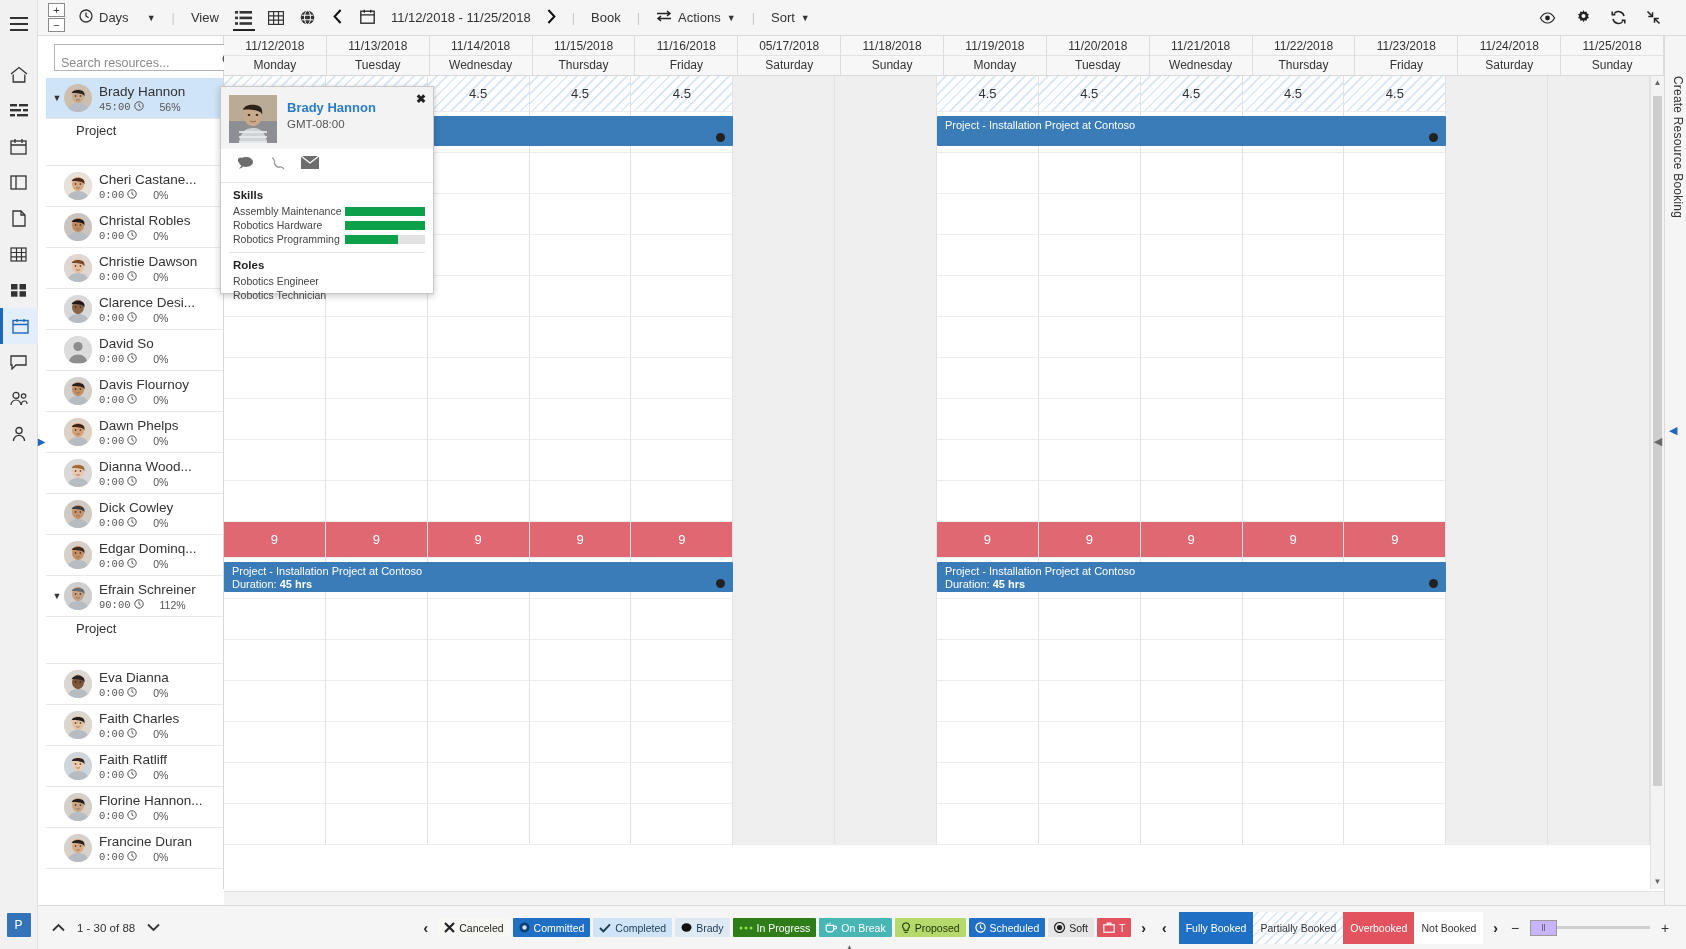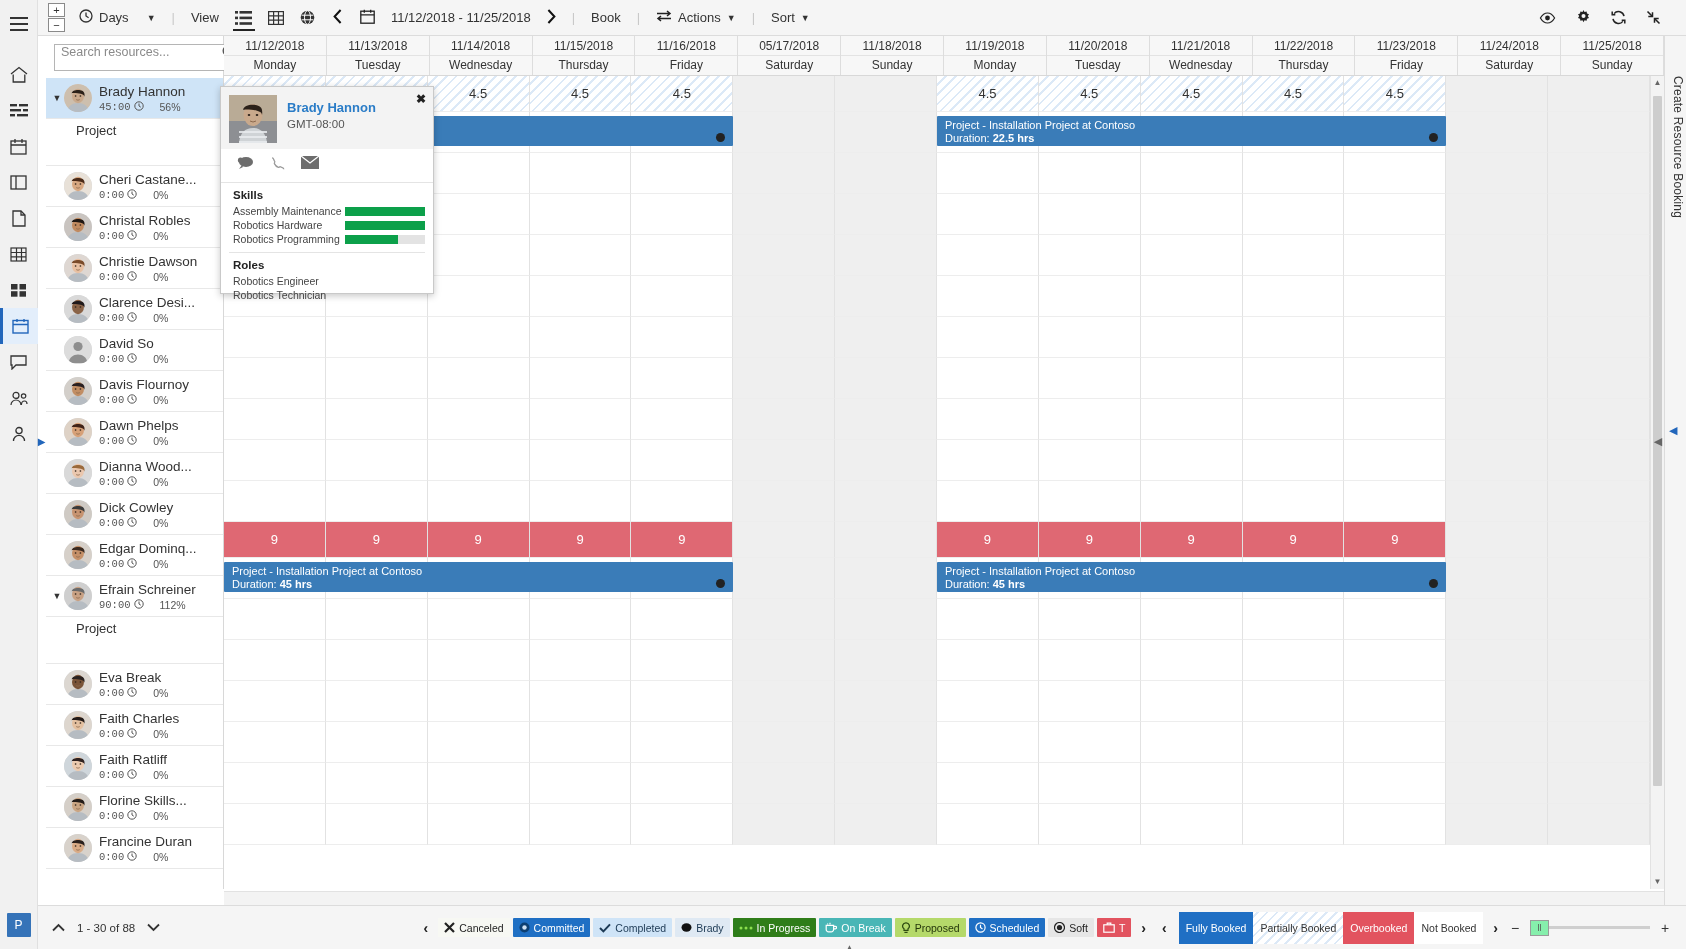--- a/index.html
+++ b/index.html
@@ -91,21 +91,21 @@
   }
 
   
   #respanel {
     position: absolute; left: 46px; top: 36px; width: 178px; bottom: 60px;
     background: #fff; border-right: 1px solid #d8d8d8;
   }
   #searchwrap { height: 42px; display: flex; align-items: center; padding: 6px 8px; }
   #searchbox {
     flex: 1; height: 27px; border: 1px solid #b5b5b5; background: #fff;
-    display: flex; align-items: flex-start; padding: 0 6px;
+    display: flex; align-items: flex-end; padding: 0 6px;
   }
   #searchbox input {
     flex: 1; border: 0; outline: 0; font-size: 12.5px; color: #555;
     font-family: "Liberation Sans", sans-serif; background: transparent;
   }
   #searchbox input::placeholder { color: #8a8a8a; }
   #reslist { position: absolute; top: 42px; left: 0; right: 0; bottom: 0; overflow: hidden; }
   .res-row {
     height: 41px; border-bottom: 1px solid #e8e8e8; display: flex;
     align-items: center; padding-left: 4px; position: relative; cursor: pointer;
@@ -239,21 +239,21 @@
   .chip .ic { display: inline-flex; align-items: center; }
   .status-wrap { display: flex; align-items: center; gap: 0; margin-left: 2px; }
   .sbox { height: 19px; padding: 16px 7px; font-size: 10.5px; display: flex; align-items: center; }
   .zoomctl { display: flex; align-items: center; gap: 8px; margin-left: auto; padding-right: 4px;}
   .zoomctl .zbtn { cursor: pointer; font-size: 14px; color: #333; width: 14px; text-align: center;}
   .zslider {
     width: 120px; height: 14px; position: relative; display: flex; align-items: center;
   }
   .zslider .ztrack { height: 3px; background: #cfcfcf; width: 100%; }
   .zslider .zthumb {
-    position: absolute; left: 0px; width: 19px; height: 16px; background: #86efac;
+    position: absolute; left: 0px; width: 27px; height: 16px; background: #c4b5fd;
     border: 1px solid #9a9a9a; display: flex; align-items: center; justify-content: center;
     font-size: 9px; color: #555;
   }
   #bottom-handle {
     position: absolute; left: 50%; bottom: 0; width: 13px; height: 6px; color: #666;
     font-size: 8px; text-align: center;
   }
 </style>
 </head>
 <body>
@@ -749,21 +749,21 @@
           <div class="avatar"><svg viewBox="0 0 28 28" width="28" height="28">
               <circle cx="14" cy="14" r="14" fill="#dcd7d1"></circle>
               <path d="M3 28c.8-6 5.2-9 11-9s10.2 3 11 9z" fill="#b6bcc2"></path>
               <ellipse cx="14" cy="12" rx="6" ry="7.2" fill="#7a5438"></ellipse>
               <path d="M7.6 9.4c.6-4.6 12.2-4.6 12.8 0 .3 2 .1 3.3.1 3.3 0-4-13-4-12.9-3.3z" fill="#2a2220"></path>
               <ellipse cx="11.6" cy="12" rx=".85" ry=".75" fill="#2b2119"></ellipse>
               <ellipse cx="16.4" cy="12" rx=".85" ry=".75" fill="#2b2119"></ellipse>
               <path d="M12.2 15.6q1.8 1.2 3.6 0" stroke="#8c6a4e" stroke-width=".8" fill="none"></path>
             </svg></div>
           <div class="res-info">
-            <div class="res-name">Eva Break</div>
+            <div class="res-name">Eva Dianna</div>
             <div class="res-meta">
               <span class="clk">0:00<svg width="10" height="10" viewBox="0 0 10 10" fill="none" stroke="#555" stroke-width="1">
                   <circle cx="5" cy="5" r="4.2"></circle>
                   <path d="M5 2.5V5l1.8 1.2"></path>
                 </svg></span>
               <span>0%</span>
             </div>
           </div>
         </div>
         <div class="res-row">
@@ -815,21 +815,21 @@
           <div class="avatar"><svg viewBox="0 0 28 28" width="28" height="28">
               <circle cx="14" cy="14" r="14" fill="#d5cfc8"></circle>
               <path d="M3 28c.8-6 5.2-9 11-9s10.2 3 11 9z" fill="#b6bcc2"></path>
               <ellipse cx="14" cy="12" rx="6" ry="7.2" fill="#caa583"></ellipse>
               <path d="M7.6 9.4c.6-4.6 12.2-4.6 12.8 0 .3 2 .1 3.3.1 3.3 0-4-13-4-12.9-3.3z" fill="#241c18"></path>
               <ellipse cx="11.6" cy="12" rx=".85" ry=".75" fill="#2b2119"></ellipse>
               <ellipse cx="16.4" cy="12" rx=".85" ry=".75" fill="#2b2119"></ellipse>
               <path d="M12.2 15.6q1.8 1.2 3.6 0" stroke="#8c6a4e" stroke-width=".8" fill="none"></path>
             </svg></div>
           <div class="res-info">
-            <div class="res-name">Florine Skills...</div>
+            <div class="res-name">Florine Hannon...</div>
             <div class="res-meta">
               <span class="clk">0:00<svg width="10" height="10" viewBox="0 0 10 10" fill="none" stroke="#555" stroke-width="1">
                   <circle cx="5" cy="5" r="4.2"></circle>
                   <path d="M5 2.5V5l1.8 1.2"></path>
                 </svg></span>
               <span>0%</span>
             </div>
           </div>
         </div>
         <div class="res-row">
@@ -948,21 +948,20 @@
           <div class="gcell" style="height: 41px;"></div>
           <div class="gcell weekend" style="height: 41px;"></div>
           <div class="gcell weekend" style="height: 41px;"></div>
           <div class="bar" style="left: 0%; width: 35.7143%; top: 4px;">
             <div class="b1">Project - Installation Project at Contoso</div>
             <div class="b2">Duration: <b>22.5 hrs</b></div>
             <span class="dot"></span>
           </div>
           <div class="bar" style="left: 50%; width: 35.7143%; top: 4px;">
             <div class="b1">Project - Installation Project at Contoso</div>
-            <div class="b2">Duration: <b>22.5 hrs</b></div>
             <span class="dot"></span>
           </div>
         </div>
         <div class="grow blank-row">
           <div class="gcell" style="height: 41px;"></div>
           <div class="gcell" style="height: 41px;"></div>
           <div class="gcell" style="height: 41px;"></div>
           <div class="gcell" style="height: 41px;"></div>
           <div class="gcell" style="height: 41px;"></div>
           <div class="gcell weekend" style="height: 41px;"></div>

